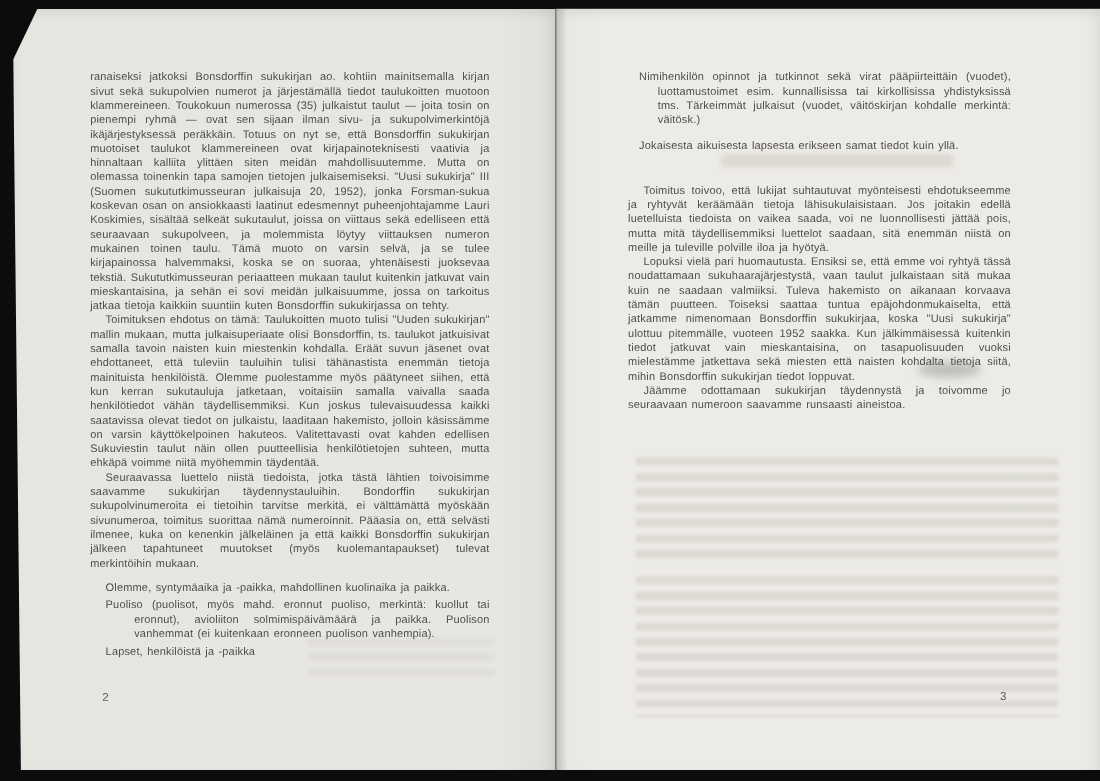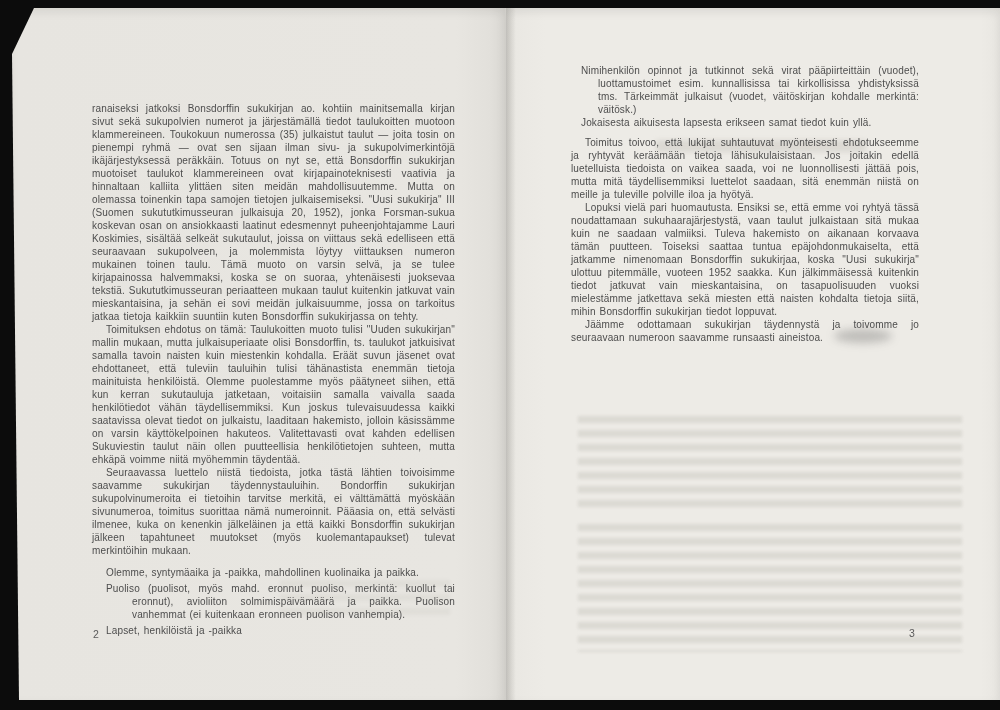--- a/index.html
+++ b/index.html
@@ -26,31 +26,31 @@
     position:absolute;left:0;top:0;bottom:0;width:10px;
     background:linear-gradient(to right,rgba(110,108,102,0.20),rgba(110,108,102,0));
     pointer-events:none;
   }
   .content{
     position:absolute;top:56px;
     color:#4d4d4d;
     font-size:10px;line-height:13px;
     letter-spacing:0.15px;word-spacing:1px;
   }
-  .content-left{left:82px;width:363px;margin-top:38px;}
+  .content-left{left:72px;width:363px;}
   .content-right{left:65px;width:348px;}
   p{margin:0;}
   .just{text-align:justify;}
   .indent{text-indent:14px;}
   .list-left{margin-top:9px;}
   .list-left .item{padding-left:40px;text-indent:-26px;margin-top:3px;text-align:justify;}
   .list-left .item:first-child{margin-top:0;}
-  .list-right .item{padding-left:27px;text-indent:-17px;margin-top:0;text-align:justify;}
+  .list-right .item{padding-left:27px;text-indent:-17px;margin-top:10px;text-align:justify;}
   .list-right .item:first-child{margin-top:0;}
-  .sp{margin-top:7px;}
+  .sp{margin-top:28px;}
   .pagenum{
     position:absolute;font-size:10.5px;color:#5a5a5a;letter-spacing:0.5px;
   }
   .pn-left{left:83px;top:620px;}
   .pn-right{left:403px;top:619px;}
   
   .ghost{
     position:absolute;pointer-events:none;
     background:repeating-linear-gradient(to bottom,
       rgba(152,150,140,0.20) 0px,rgba(152,150,140,0.20) 7px,

